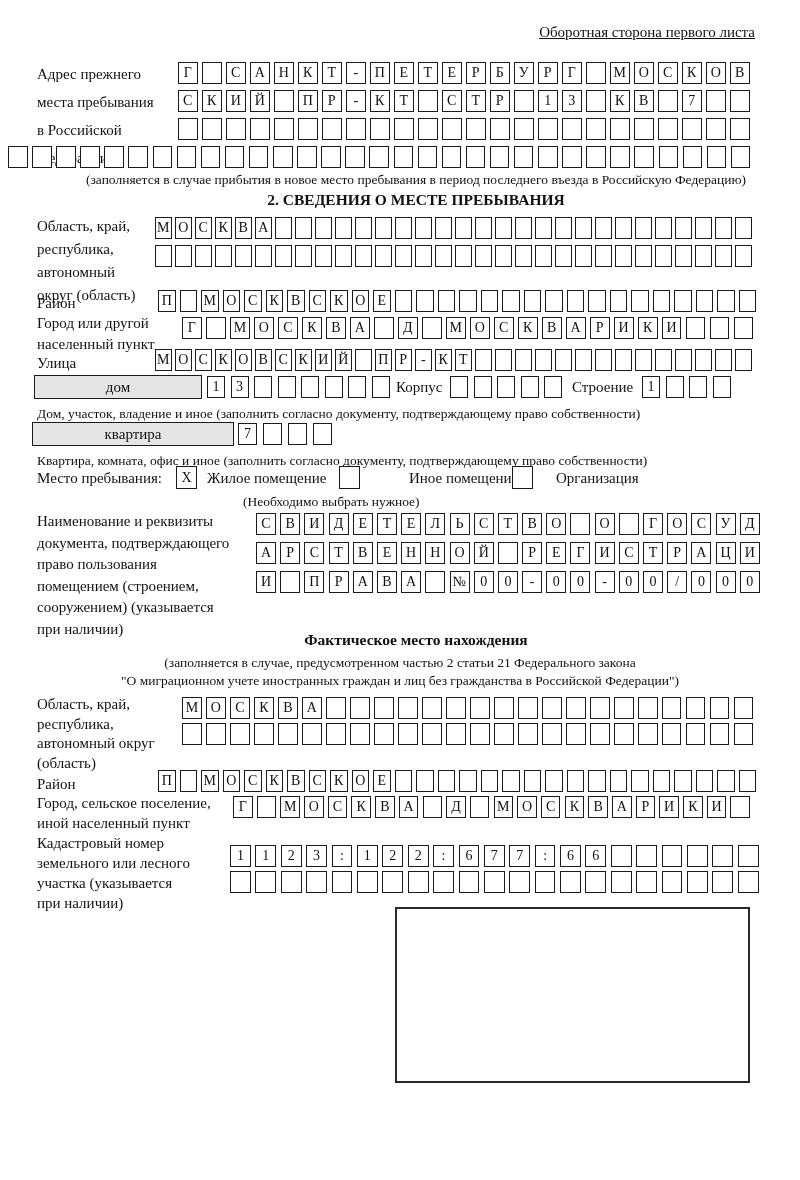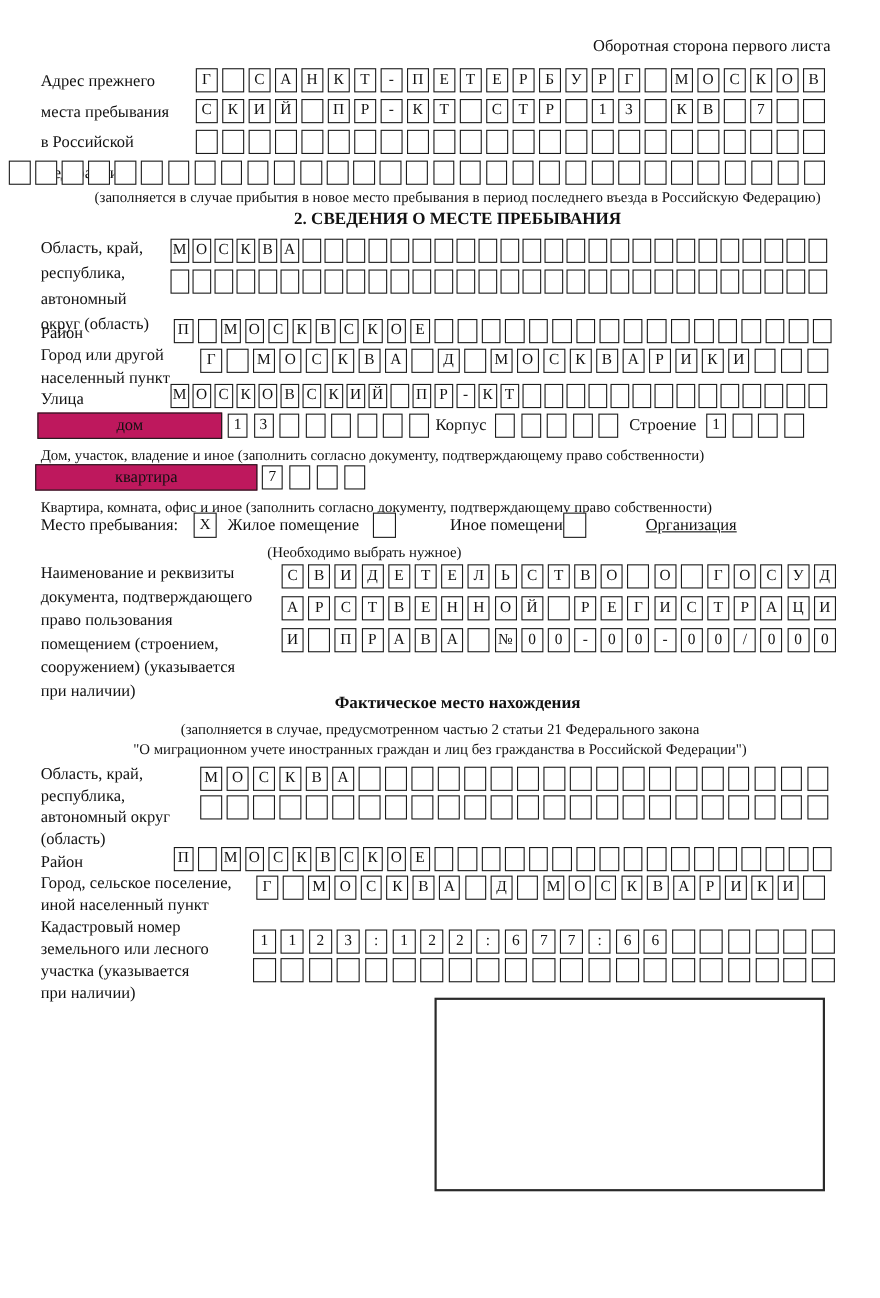--- a/index.html
+++ b/index.html
@@ -13,34 +13,34 @@
   .title{font-size:15.5px;font-weight:bold;text-align:center;width:800px;left:16px;}
   .center{text-align:center;width:800px;left:0;}
   .cellrow{display:flex;}
   .cell{
     flex:0 0 auto;width:var(--cw,19.5px);height:22px;border:1.6px solid #1b1b1b;
     display:flex;align-items:center;justify-content:center;
     font-size:14px;line-height:1;background:#fff;box-sizing:border-box;
   }
   .fieldbox{
     border:1.8px solid #1b1b1b;display:flex;align-items:center;justify-content:center;
-    font-size:15px;background:#be185d;box-sizing:border-box;
+    font-size:15px;background:#e5e5e5;box-sizing:border-box;
   }
   .checkbox{
     width:21px;height:23px;border:1.6px solid #1b1b1b;display:flex;align-items:center;
     justify-content:center;font-size:14px;box-sizing:border-box;background:#fff;
   }
   .stampbox{border:2px solid #2a2a2a;background:#fff;box-sizing:border-box;}
 </style>
 </head>
 <body>
 
 <div id="page">
 
-  <div class="abs" style="top:34px;right:45px;font-size:15px;">Оборотная сторона первого листа</div>
+  <div class="abs" style="top:24px;right:45px;font-size:15px;text-decoration:underline;">Оборотная сторона первого листа</div>
 
   <div class="abs lbl" style="left:37px;top:60px;line-height:28px;">Адрес прежнего
 места пребывания
 в Российской
 Федерации</div>
   <div class="abs cellrow" style="left:178px;top:62px;--cw:19.5px;gap:4.5px;">
       <span class="cell">Г</span>
       <span class="cell"></span>
       <span class="cell">С</span>
       <span class="cell">А</span>
@@ -354,21 +354,21 @@
       <span class="cell"></span>
     </div>
   <div class="abs cap" style="left:37px;top:452px;">Квартира, комната, офис и иное (заполнить согласно документу, подтверждающему право собственности)</div>
 
   <div class="abs" style="left:37px;top:470px;font-size:15px;text-align:right;">Место пребывания:</div>
   <div class="abs checkbox" style="left:176px;top:466px;">X</div>
   <div class="abs" style="left:207px;top:470px;font-size:15px;">Жилое помещение</div>
   <div class="abs checkbox" style="left:339px;top:466px;"></div>
   <div class="abs" style="left:373px;top:470px;font-size:15px;margin-left:36px;">Иное помещение</div>
   <div class="abs checkbox" style="left:512px;top:466px;"></div>
-  <div class="abs" style="left:587px;top:470px;font-size:15px;text-decoration:underline;">Организация</div>
+  <div class="abs" style="left:556px;top:470px;font-size:15px;">Организация</div>
   <div class="abs cap" style="left:243px;top:493px;">(Необходимо выбрать нужное)</div>
 
   <div class="abs lbl" style="left:37px;top:511px;line-height:21.5px;">Наименование и реквизиты
 документа, подтверждающего
 право пользования
 помещением (строением,
 сооружением) (указывается
 при наличии)</div>
   <div class="abs cellrow" style="left:256px;top:513px;--cw:20px;gap:4.2px;">
       <span class="cell">С</span>

